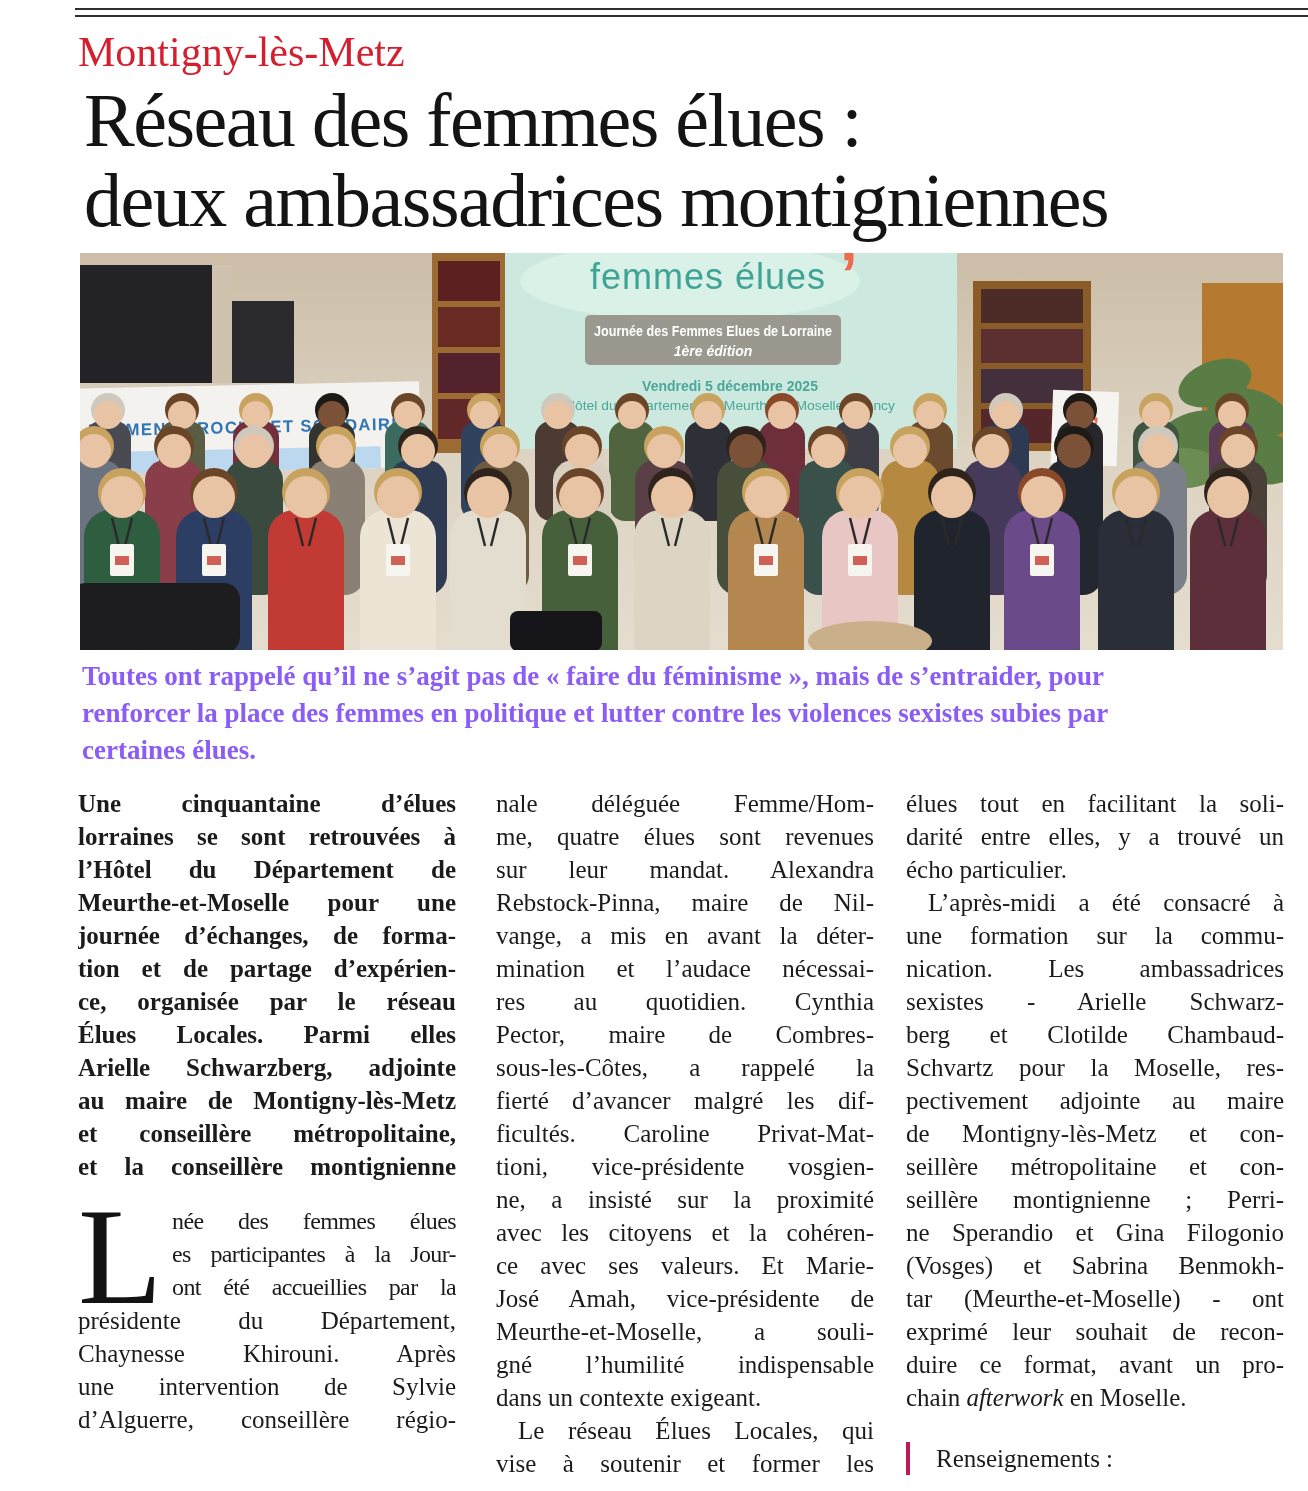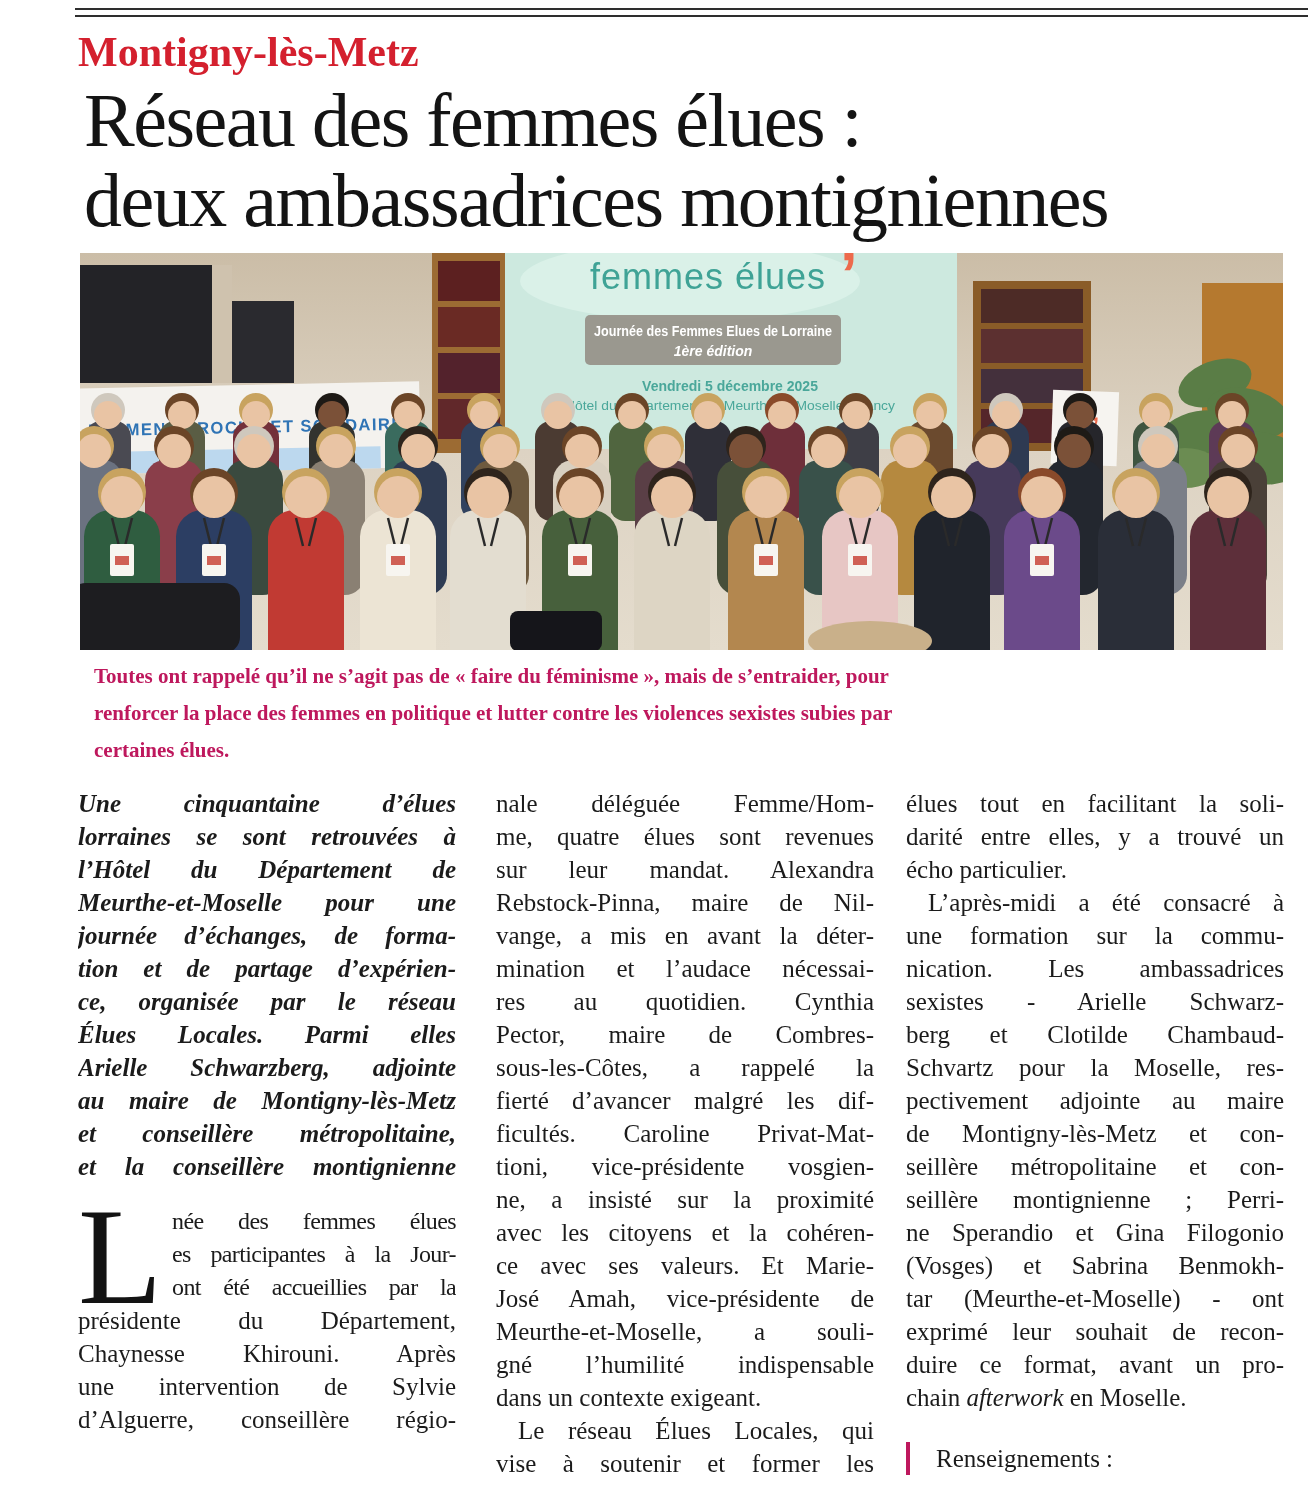--- a/index.html
+++ b/index.html
@@ -1,33 +1,33 @@
 <!DOCTYPE html>
 <html><head>
 <meta charset="utf-8">
 <style>
   html,body{margin:0;padding:0;background:#ffffff;}
   body{width:1308px;height:1491px;position:relative;overflow:hidden;
        font-family:"Liberation Serif","DejaVu Serif",serif;color:#1b1b1b;}
   .rule{position:absolute;left:75px;width:1233px;height:2px;background:#2e2e2e;}
   #rule1{top:8px;} #rule2{top:15px;}
-  #kicker{position:absolute;left:78px;top:28px;font-size:42px;font-weight:bold;
+  #kicker{position:absolute;left:78px;top:28px;font-size:42px;font-weight:normal;
           color:#d4202e;letter-spacing:0px;}
   #headline{position:absolute;left:84px;top:80px;width:1230px;font-size:76px;
             font-weight:normal;color:#141414;line-height:80px;letter-spacing:-1.5px;}
   #photo{position:absolute;left:80px;top:253px;width:1203px;height:397px;overflow:hidden;background:#d7cbb8;}
-  #caption{position:absolute;left:94px;top:658px;width:1210px;font-size:21px;
-           font-weight:bold;line-height:37px;color:#be185d;}
+  #caption{position:absolute;left:82px;top:658px;width:1210px;font-size:27px;
+           font-weight:bold;line-height:37px;color:#8b5cf6;}
   .col{position:absolute;top:787px;height:704px;width:378px;overflow:hidden;}
   #col0{left:78px;} #col1{left:496px;} #col2{left:906px;}
   .para{position:relative;overflow:hidden;}
   .para.gap{margin-top:22px;}
   .line{font-size:25px;line-height:33px;height:33px;text-align:justify;
         text-align-last:justify;white-space:normal;}
-  .para.bold .line{font-weight:bold;font-style:italic;}
+  .para.bold .line{font-weight:bold;}
   .line.last{text-align-last:left;}
   .line.indent{padding-left:22px;}
   .line.dc-pad{padding-left:94px;font-size:24px;letter-spacing:-0.6px;}
   .dropcap{position:absolute;left:0;top:2px;font-size:138px;line-height:99px;
            color:#131313;}
   .note{margin-top:28px;border-left:4px solid #be185d;padding-left:26px;}
   .note .line{text-align:left;text-align-last:left;}
   svg text{font-family:"Liberation Sans","DejaVu Sans",sans-serif;}
 </style>
 </head>

